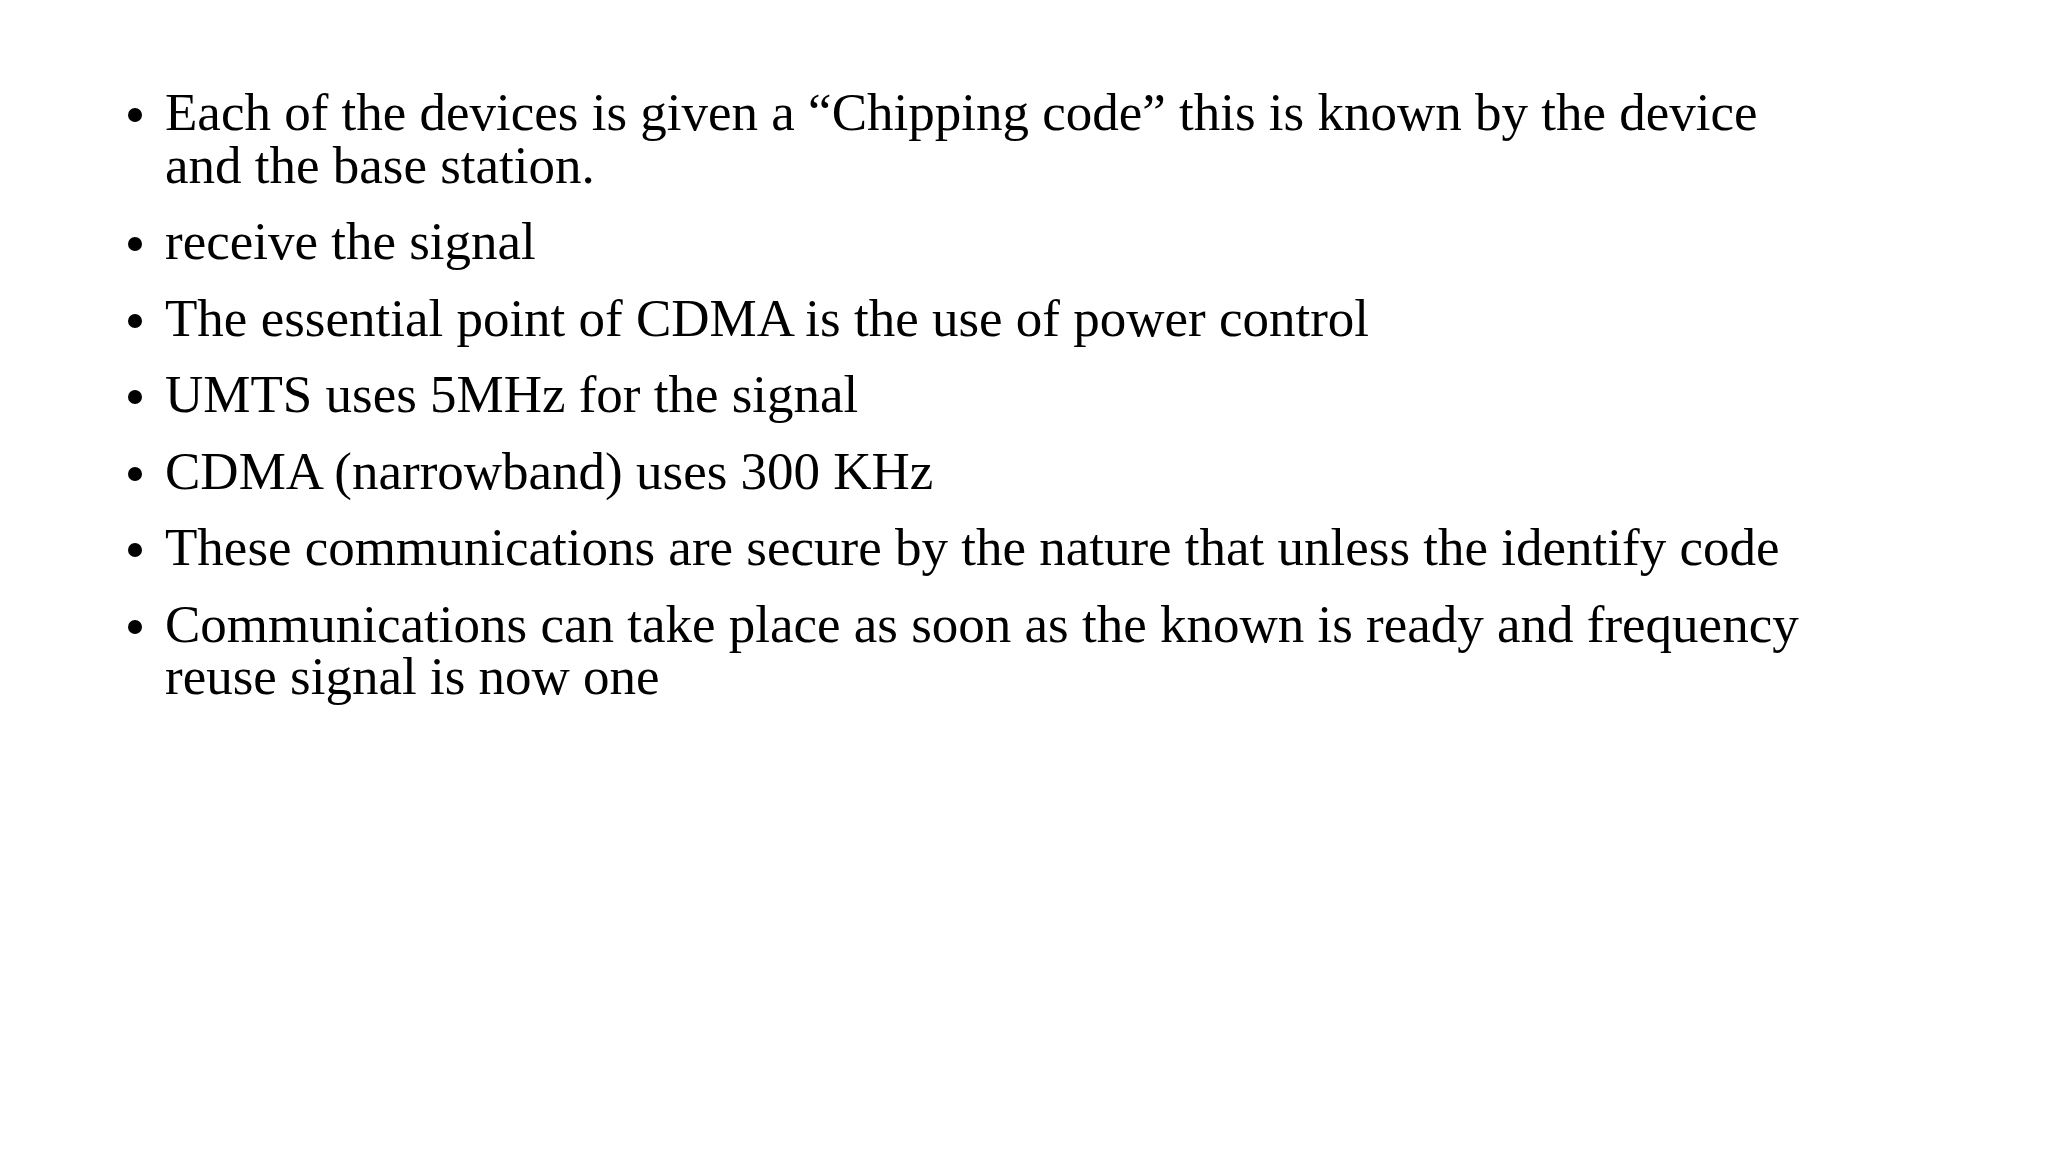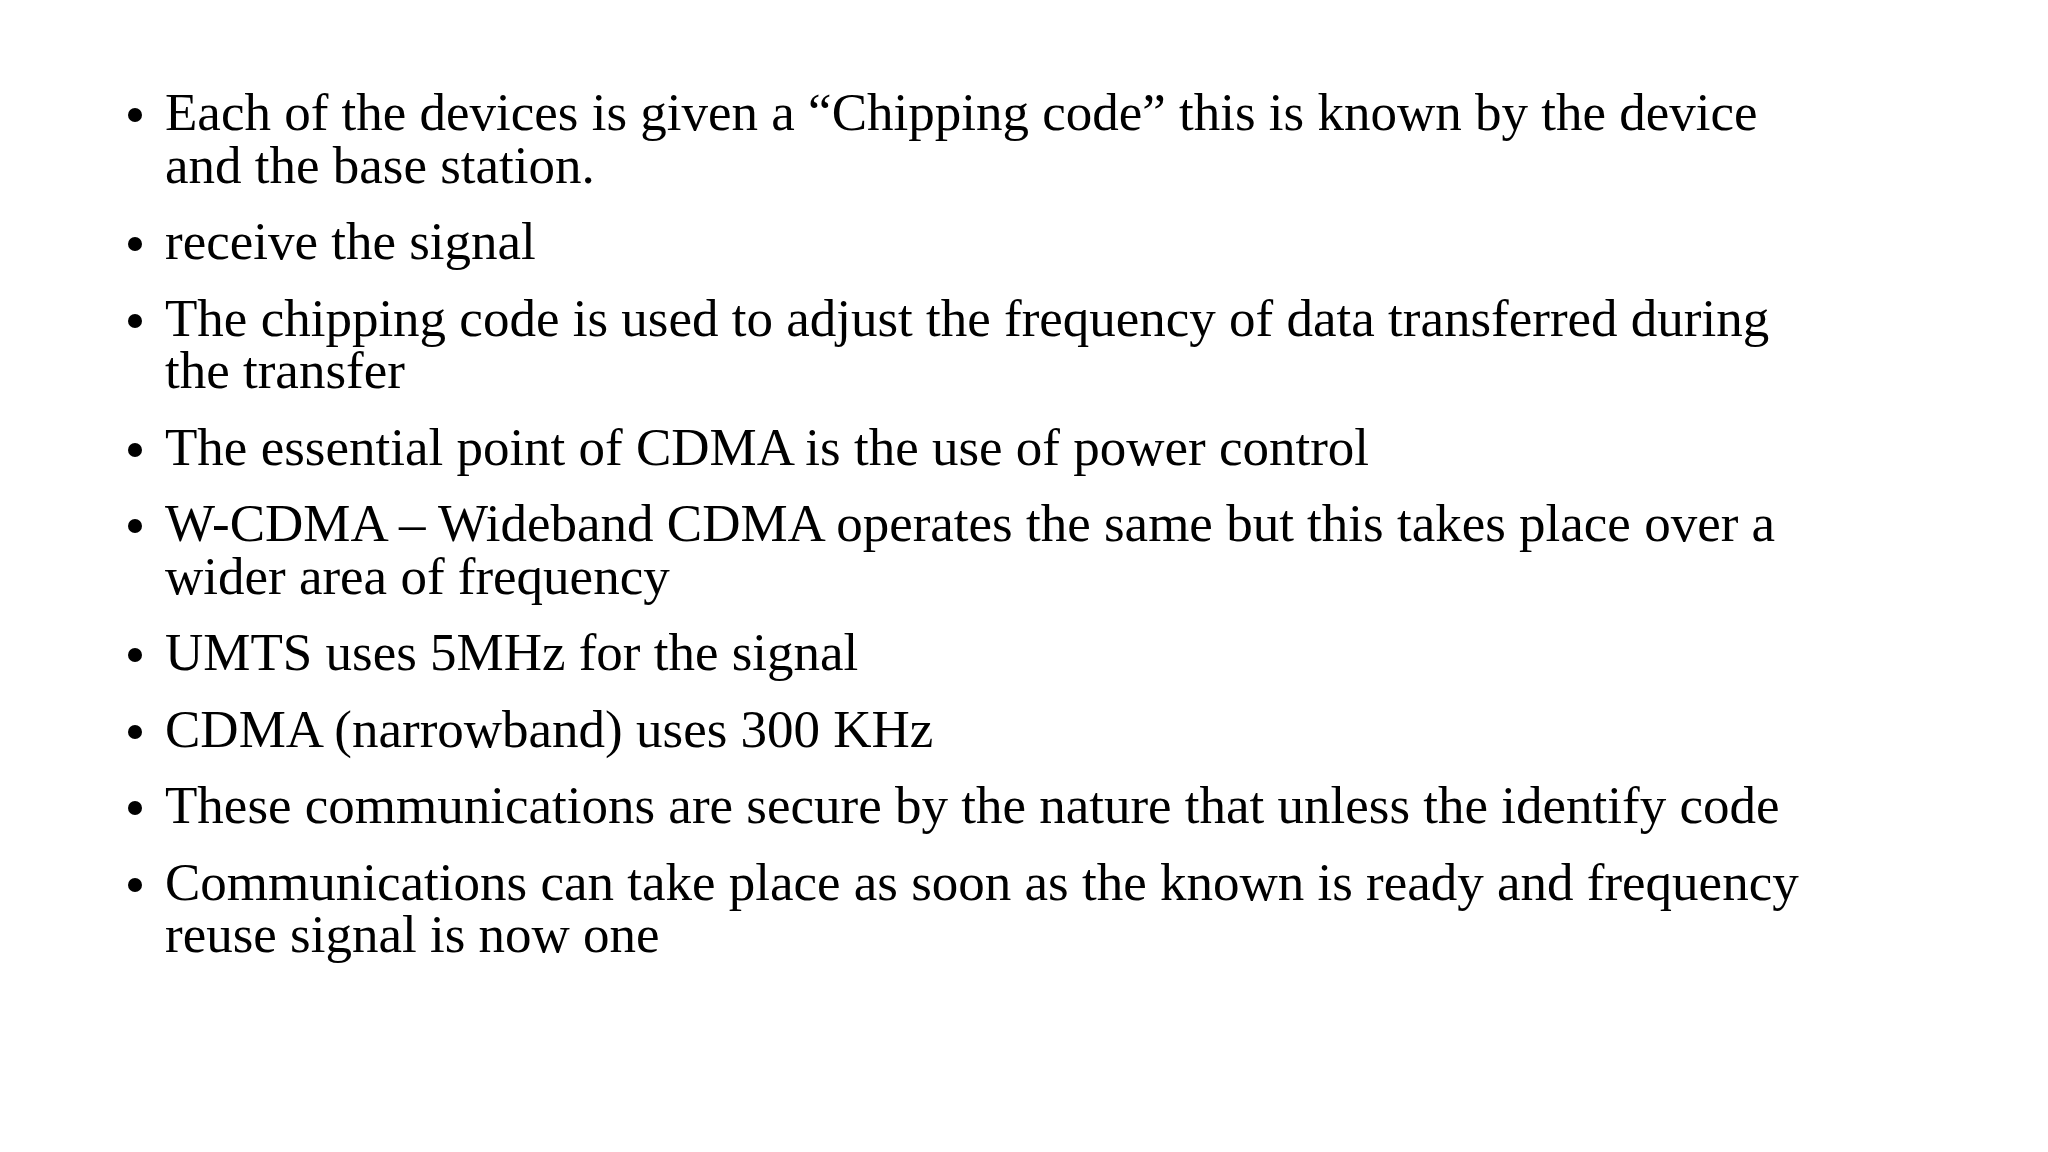--- a/index.html
+++ b/index.html
@@ -63,36 +63,26 @@
       <span class="bullet-dot"></span>
       <span class="line">Each of the devices is given a “Chipping code” this is known by the device</span>
       <span class="line">and the base station.</span>
     </li>
 
     <li class="bullet-item">
       <span class="bullet-dot"></span>
       <span class="line">receive the signal</span>
     </li>
 
-    <li class="bullet-item">
-      <span class="bullet-dot"></span>
-      <span class="line">The chipping code is used to adjust the frequency of data transferred during</span>
-      <span class="line">the transfer</span>
-    </li>
 
     <li class="bullet-item">
       <span class="bullet-dot"></span>
       <span class="line">The essential point of CDMA is the use of power control</span>
     </li>
 
-    <li class="bullet-item">
-      <span class="bullet-dot"></span>
-      <span class="line">W-CDMA – Wideband CDMA operates the same but this takes place over a</span>
-      <span class="line">wider area of frequency</span>
-    </li>
 
     <li class="bullet-item">
       <span class="bullet-dot"></span>
       <span class="line">UMTS uses 5MHz for the signal</span>
     </li>
 
     <li class="bullet-item">
       <span class="bullet-dot"></span>
       <span class="line">CDMA (narrowband) uses 300 KHz</span>
     </li>

